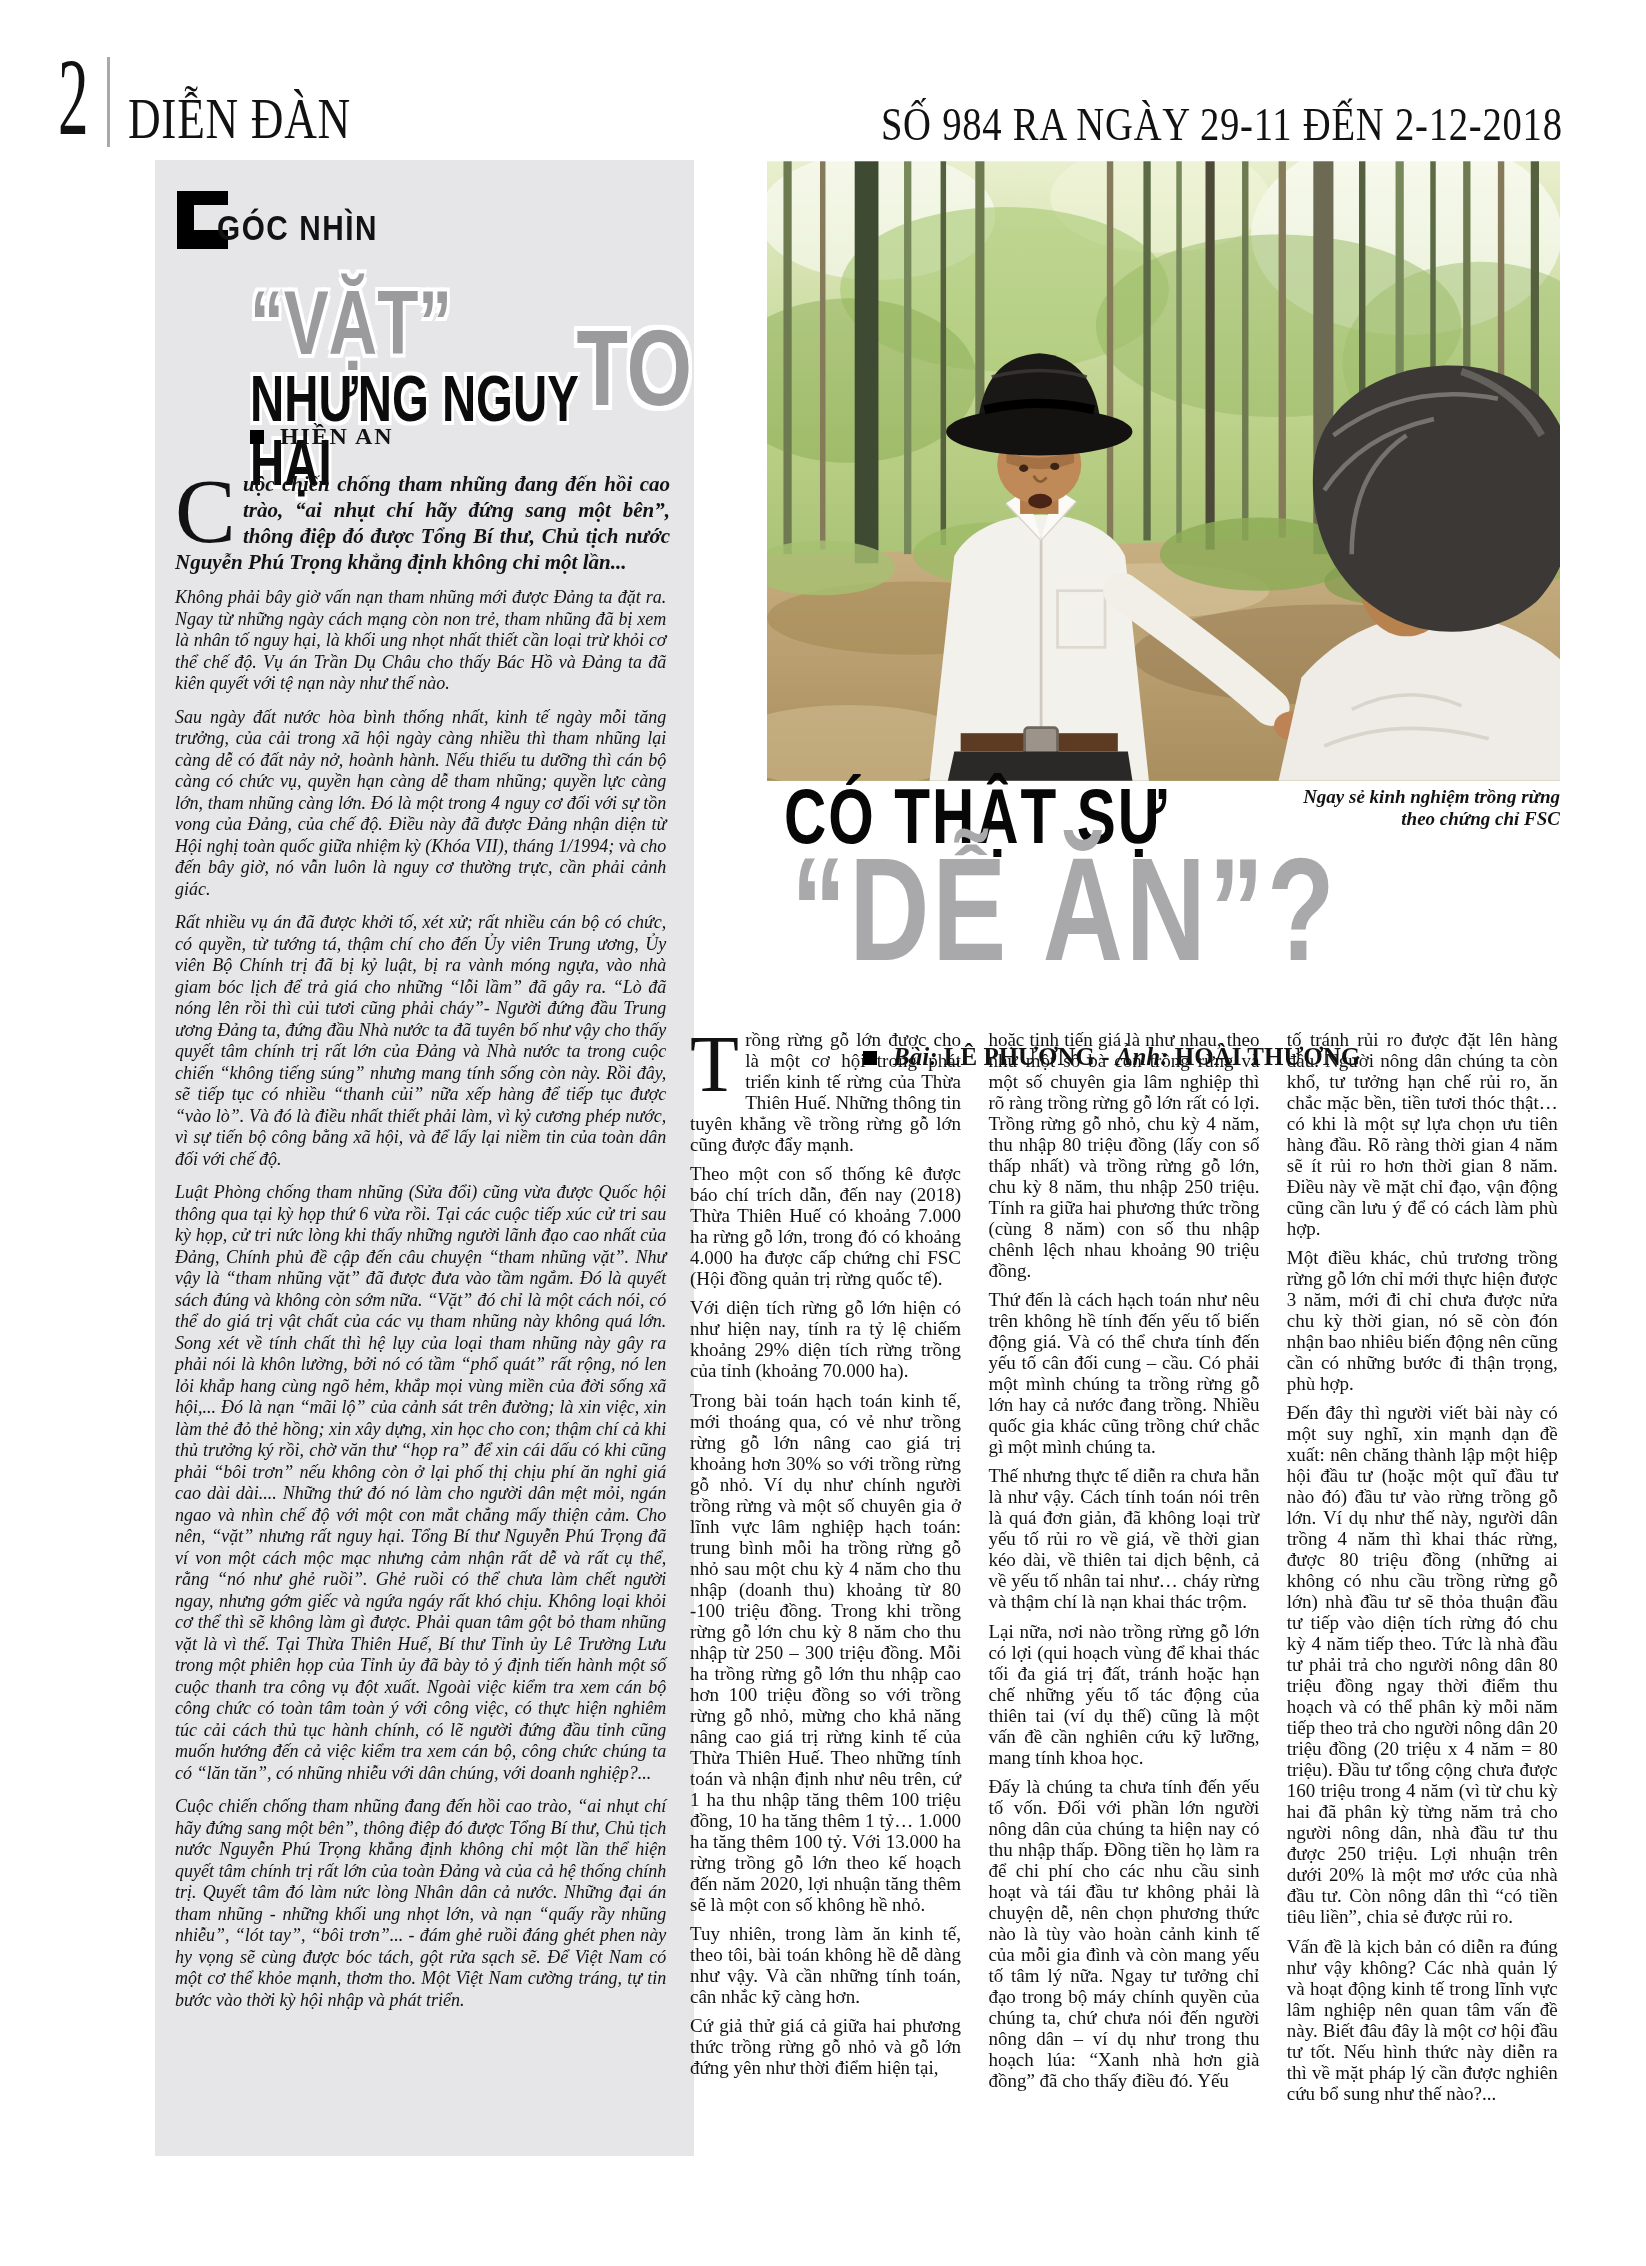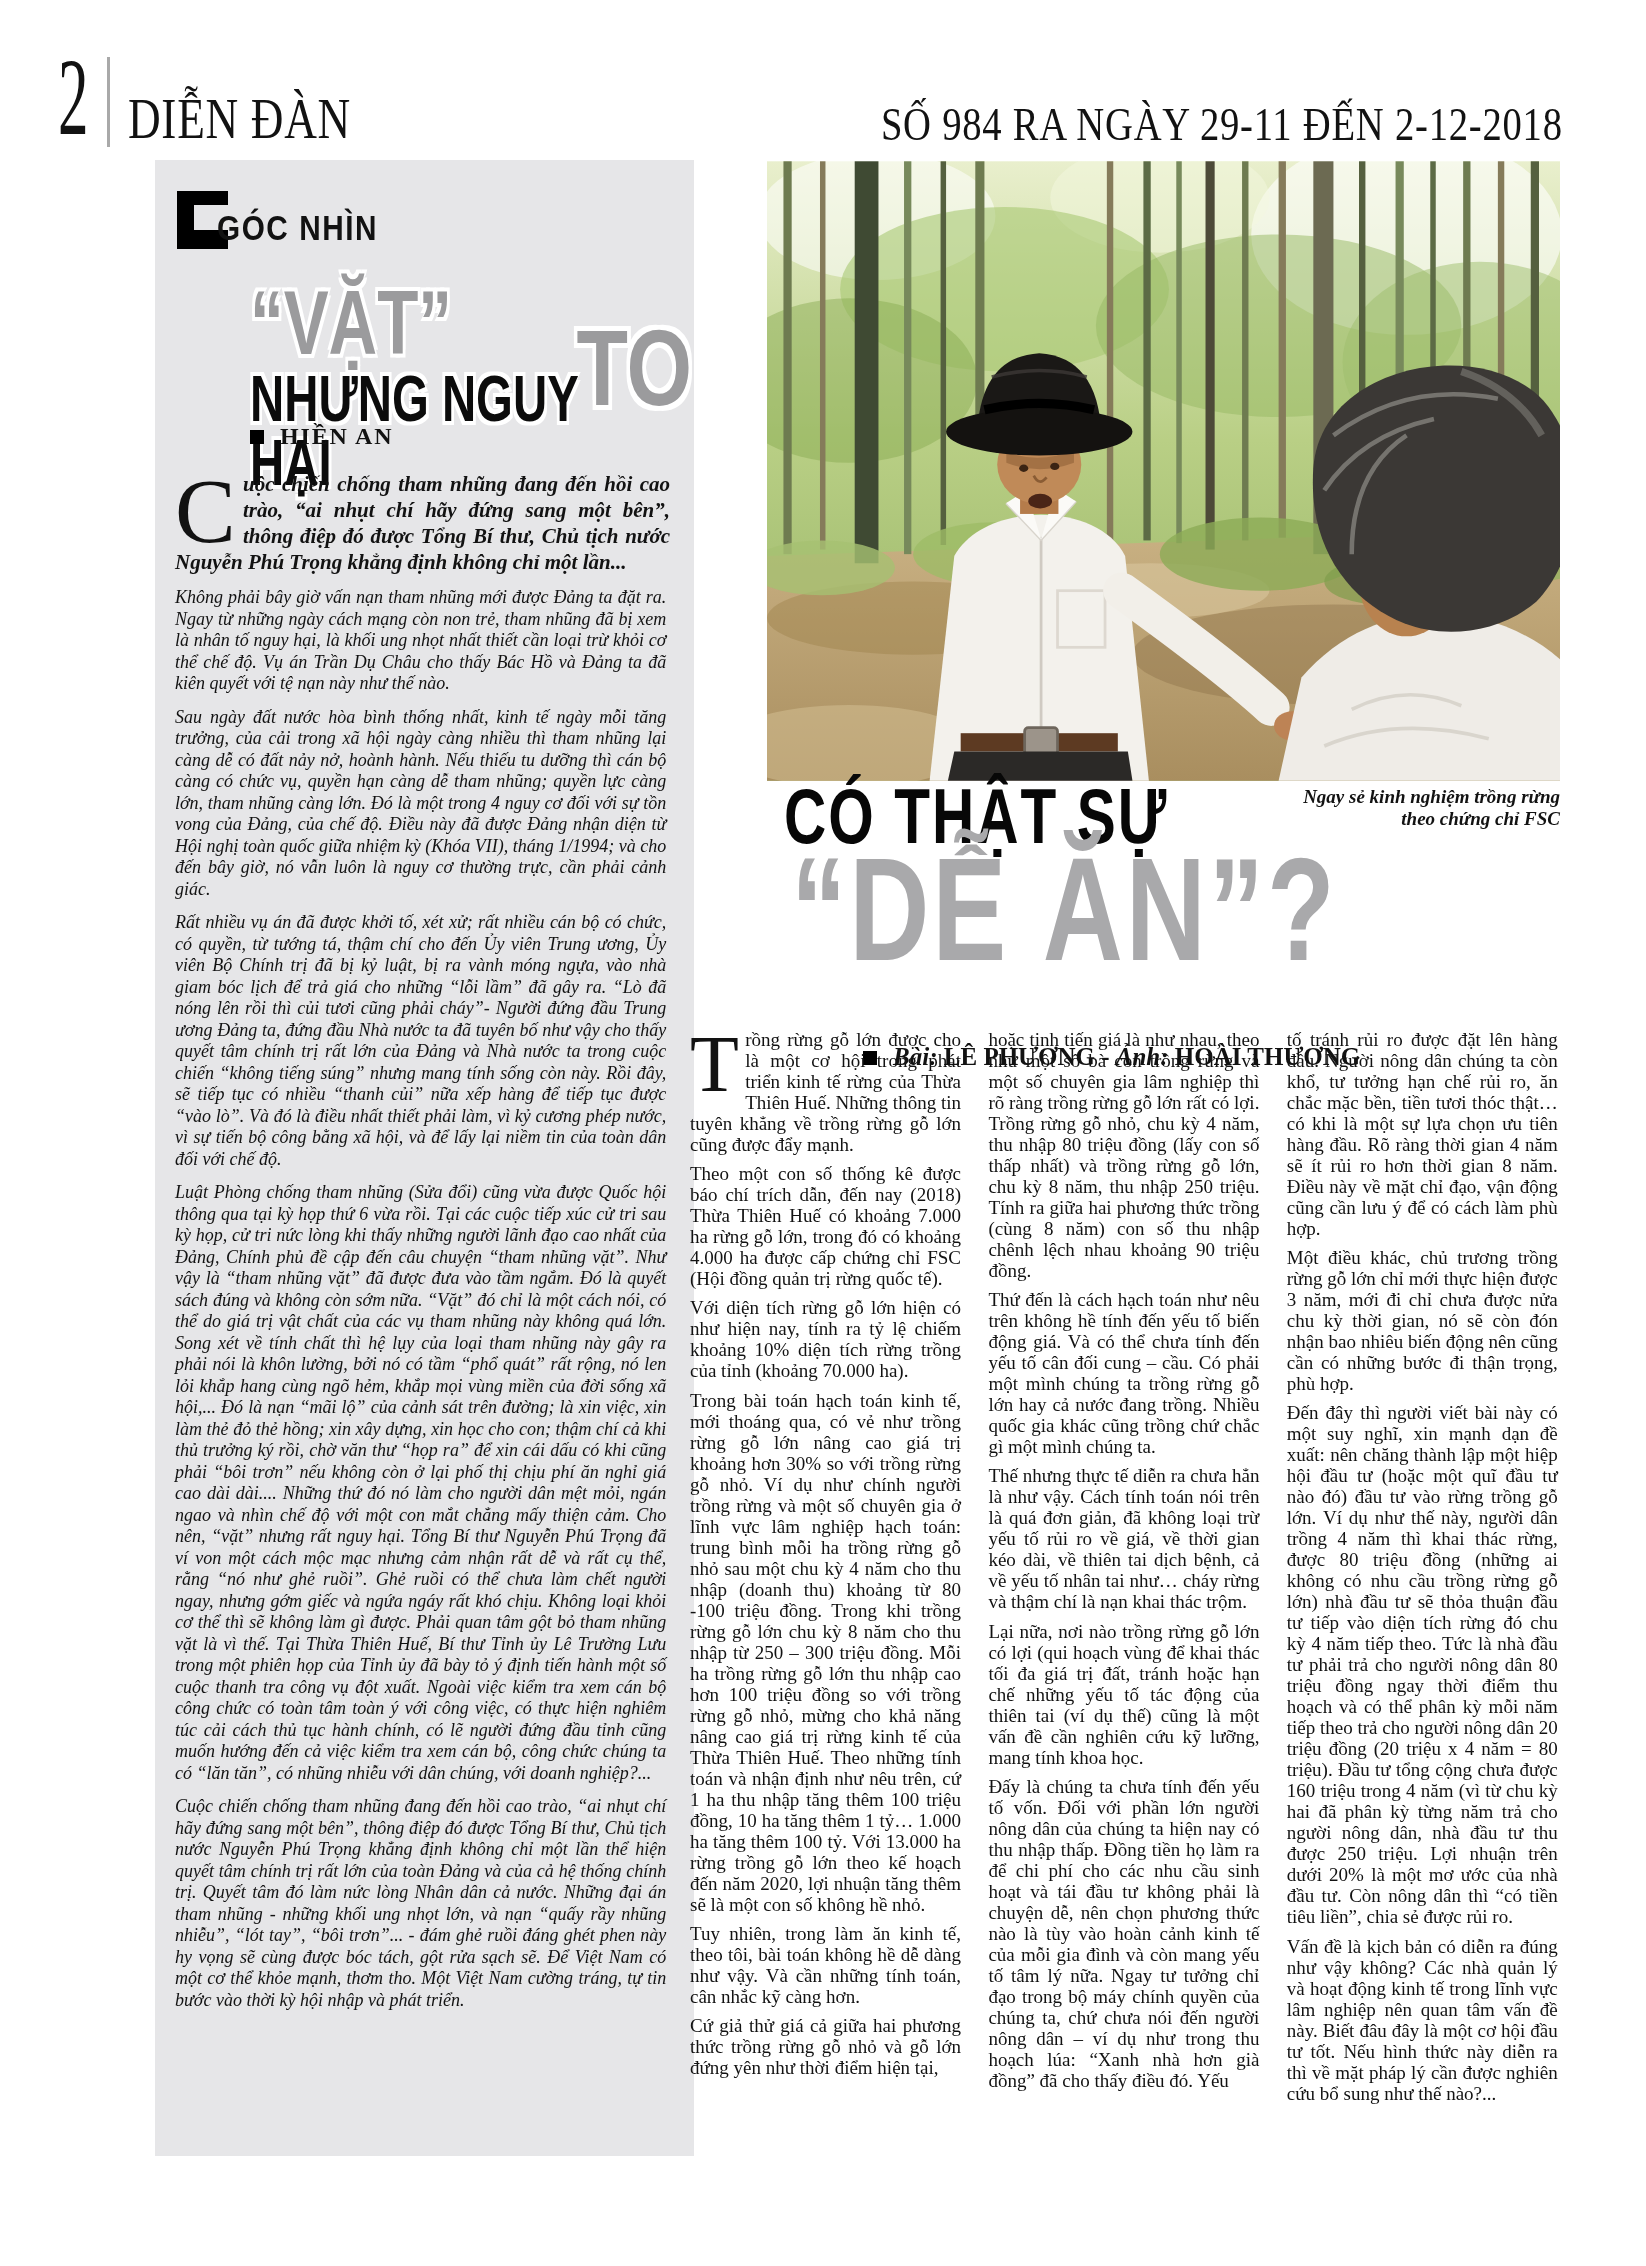--- a/index.html
+++ b/index.html
@@ -183,21 +183,21 @@
   <div class="art-hl1">CÓ THẬT SỰ</div>
   <div class="art-hl2">“DỄ ĂN”?</div>
   <div class="art-byline">
     <span class="sq"></span><span class="lbl">Bài:</span>&nbsp;<span>LÊ PHƯƠNG</span><span> - </span><span class="lbl">Ảnh:</span>&nbsp;<span>HOÀI THƯƠNG</span>
   </div>
 
   <div class="cols">
     <div class="col">
       <p><span class="dropcap">T</span><span>rồng rừng gỗ lớn được cho là một cơ hội trong phát triển kinh tế rừng của Thừa Thiên Huế. Những thông tin tuyên khẳng về trồng rừng gỗ lớn cũng được đẩy mạnh.</span></p>
       <p>Theo một con số thống kê được báo chí trích dẫn, đến nay (2018) Thừa Thiên Huế có khoảng 7.000 ha rừng gỗ lớn, trong đó có khoảng 4.000 ha được cấp chứng chỉ FSC (Hội đồng quản trị rừng quốc tế).</p>
-      <p>Với diện tích rừng gỗ lớn hiện có như hiện nay, tính ra tỷ lệ chiếm khoảng 10% diện tích rừng trồng của tỉnh (khoảng 70.000 ha).</p>
+      <p>Với diện tích rừng gỗ lớn hiện có như hiện nay, tính ra tỷ lệ chiếm khoảng 29% diện tích rừng trồng của tỉnh (khoảng 70.000 ha).</p>
       <p>Trong bài toán hạch toán kinh tế, mới thoáng qua, có vẻ như trồng rừng gỗ lớn nâng cao giá trị khoảng hơn 30% so với trồng rừng gỗ nhỏ. Ví dụ như chính người trồng rừng và một số chuyên gia ở lĩnh vực lâm nghiệp hạch toán: trung bình mỗi ha trồng rừng gỗ nhỏ sau một chu kỳ 4 năm cho thu nhập (doanh thu) khoảng từ 80 -100 triệu đồng. Trong khi trồng rừng gỗ lớn chu kỳ 8 năm cho thu nhập từ 250 – 300 triệu đồng. Mỗi ha trồng rừng gỗ lớn thu nhập cao hơn 100 triệu đồng so với trồng rừng gỗ nhỏ, mừng cho khả năng nâng cao giá trị rừng kinh tế của Thừa Thiên Huế. Theo những tính toán và nhận định như nêu trên, cứ 1 ha thu nhập tăng thêm 100 triệu đồng, 10 ha tăng thêm 1 tỷ… 1.000 ha tăng thêm 100 tỷ. Với 13.000 ha rừng trồng gỗ lớn theo kế hoạch đến năm 2020, lợi nhuận tăng thêm sẽ là một con số không hề nhỏ.</p>
       <p>Tuy nhiên, trong làm ăn kinh tế, theo tôi, bài toán không hề dễ dàng như vậy. Và cần những tính toán, cân nhắc kỹ càng hơn.</p>
       <p>Cứ giả thử giá cả giữa hai phương thức trồng rừng gỗ nhỏ và gỗ lớn đứng yên như thời điểm hiện tại,</p>
     </div>
     <div class="col">
       <p>hoặc tịnh tiến giá là như nhau, theo như một số bà con trồng rừng và một số chuyên gia lâm nghiệp thì rõ ràng trồng rừng gỗ lớn rất có lợi. Trồng rừng gỗ nhỏ, chu kỳ 4 năm, thu nhập 80 triệu đồng (lấy con số thấp nhất) và trồng rừng gỗ lớn, chu kỳ 8 năm, thu nhập 250 triệu. Tính ra giữa hai phương thức trồng (cùng 8 năm) con số thu nhập chênh lệch nhau khoảng 90 triệu đồng.</p>
       <p>Thứ đến là cách hạch toán như nêu trên không hề tính đến yếu tố biến động giá. Và có thể chưa tính đến yếu tố cân đối cung – cầu. Có phải một mình chúng ta trồng rừng gỗ lớn hay cả nước đang trồng. Nhiều quốc gia khác cũng trồng chứ chắc gì một mình chúng ta.</p>
       <p>Thế nhưng thực tế diễn ra chưa hẳn là như vậy. Cách tính toán nói trên là quá đơn giản, đã không loại trừ yếu tố rủi ro về giá, về thời gian kéo dài, về thiên tai dịch bệnh, cả về yếu tố nhân tai như… cháy rừng và thậm chí là nạn khai thác trộm.</p>
       <p>Lại nữa, nơi nào trồng rừng gỗ lớn có lợi (qui hoạch vùng để khai thác tối đa giá trị đất, tránh hoặc hạn chế những yếu tố tác động của thiên tai (ví dụ thế) cũng là một vấn đề cần nghiên cứu kỹ lưỡng, mang tính khoa học.</p>
       <p>Đấy là chúng ta chưa tính đến yếu tố vốn. Đối với phần lớn người nông dân của chúng ta hiện nay có thu nhập thấp. Đồng tiền họ làm ra để chi phí cho các nhu cầu sinh hoạt và tái đầu tư không phải là chuyện dễ, nên chọn phương thức nào là tùy vào hoàn cảnh kinh tế của mỗi gia đình và còn mang yếu tố tâm lý nữa. Ngay tư tưởng chỉ đạo trong bộ máy chính quyền của chúng ta, chứ chưa nói đến người nông dân – ví dụ như trong thu hoạch lúa: “Xanh nhà hơn già đồng” đã cho thấy điều đó. Yếu</p>

